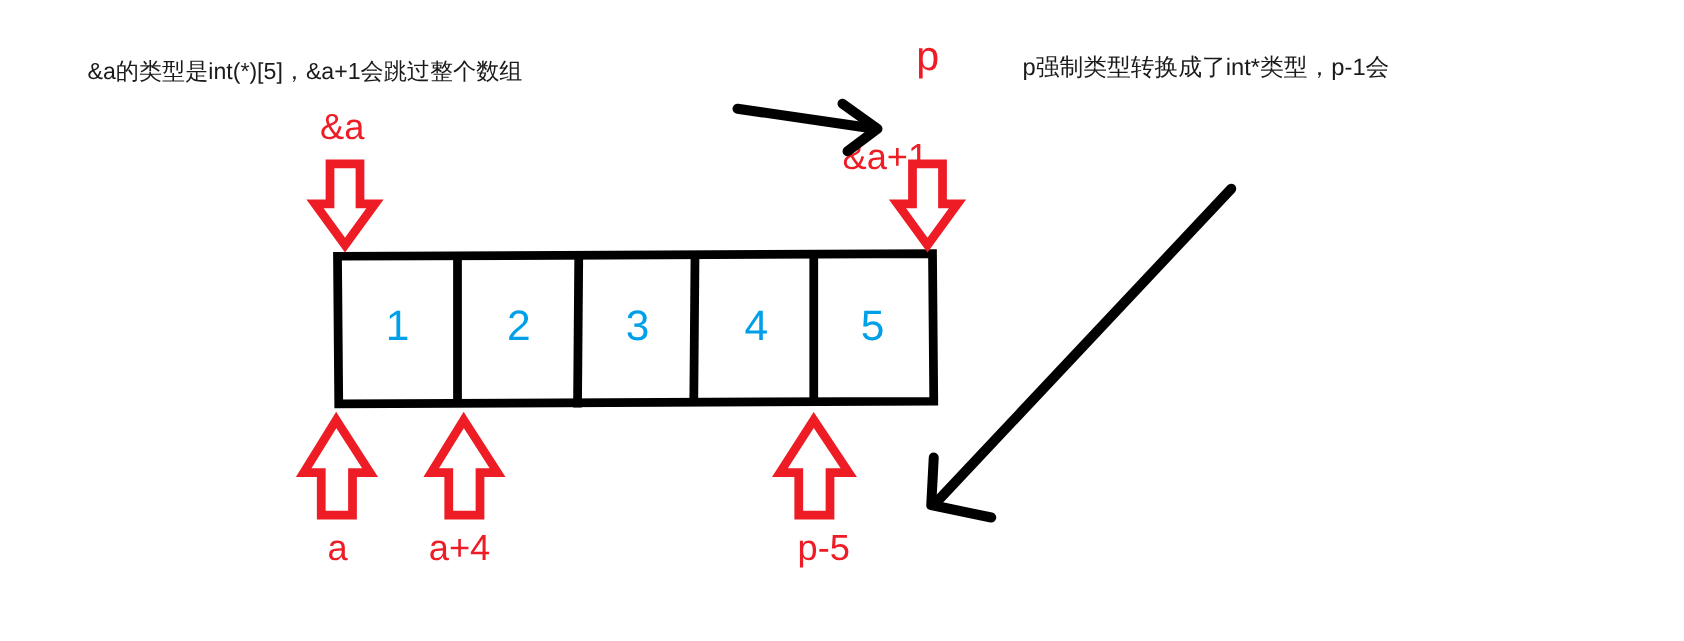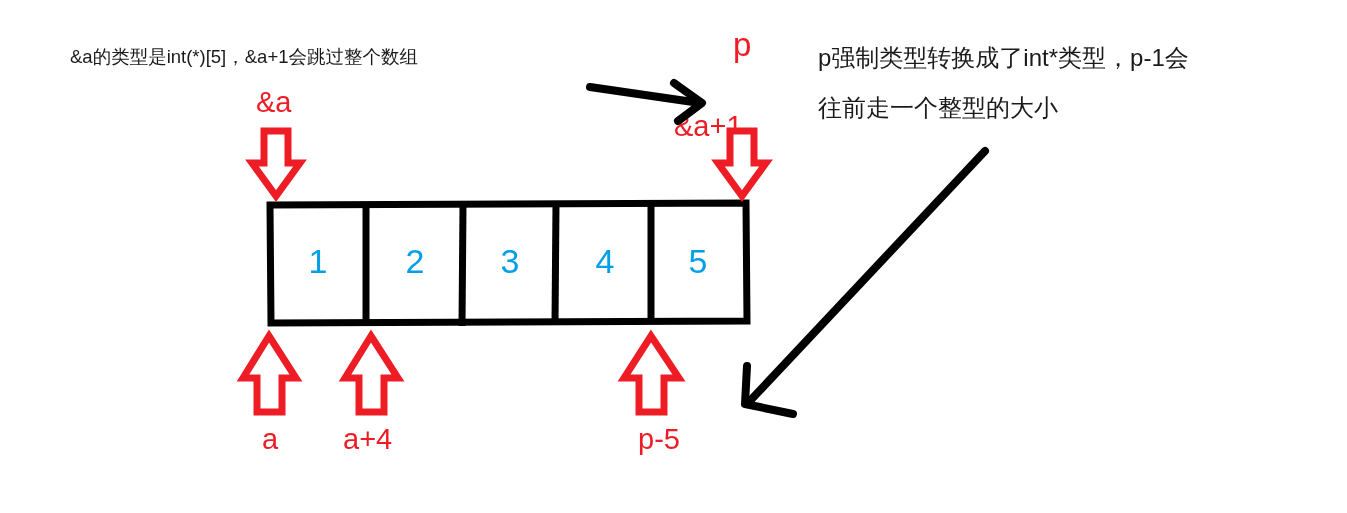--- a/index.html
+++ b/index.html
@@ -15,21 +15,21 @@
     width: 1347px;
     height: 462px;
     background: #ffffff;
     overflow: hidden;
   }
   .abs { position: absolute; }
 
   
   .note-black {
     color: #1a1a1a;
-    font-size: 24px;
+    font-size: 19px;
     line-height: 1.35;
     white-space: nowrap;
     letter-spacing: 0px;
   }
   .note-black.small { font-size: 18.5px; }
 
   .label-red {
     color: #ee1c25;
     white-space: nowrap;
     line-height: 1;
@@ -67,21 +67,20 @@
 </head>
 <body>
 
 <div id="canvas">
 
   <div class="abs note-black small" style="left:70px; top:45px;">&amp;a的类型是int(*)[5]，&amp;a+1会跳过整个数组</div>
 
   <div class="abs label-red big" style="left:733px; top:28px;">p</div>
 
   <div class="abs note-black" style="left:818px; top:42px;">p强制类型转换成了int*类型，p-1会</div>
-  <div class="abs note-black" style="left:818px; top:92px;">往前走一个整型的大小</div>
 
   <div class="abs label-red mid" style="left:256px; top:88px;">&amp;a</div>
 
   <div class="abs label-red mid" style="left:674px; top:88px;margin-top:24px;">&amp;a+1</div>
 
   <div class="abs label-red mid" style="left:262px; top:425px;">a</div>
 
   <div class="abs label-red mid" style="left:343px; top:425px;">a+4</div>
 
   <div class="abs label-red mid" style="left:638px; top:425px;">p-5</div>

